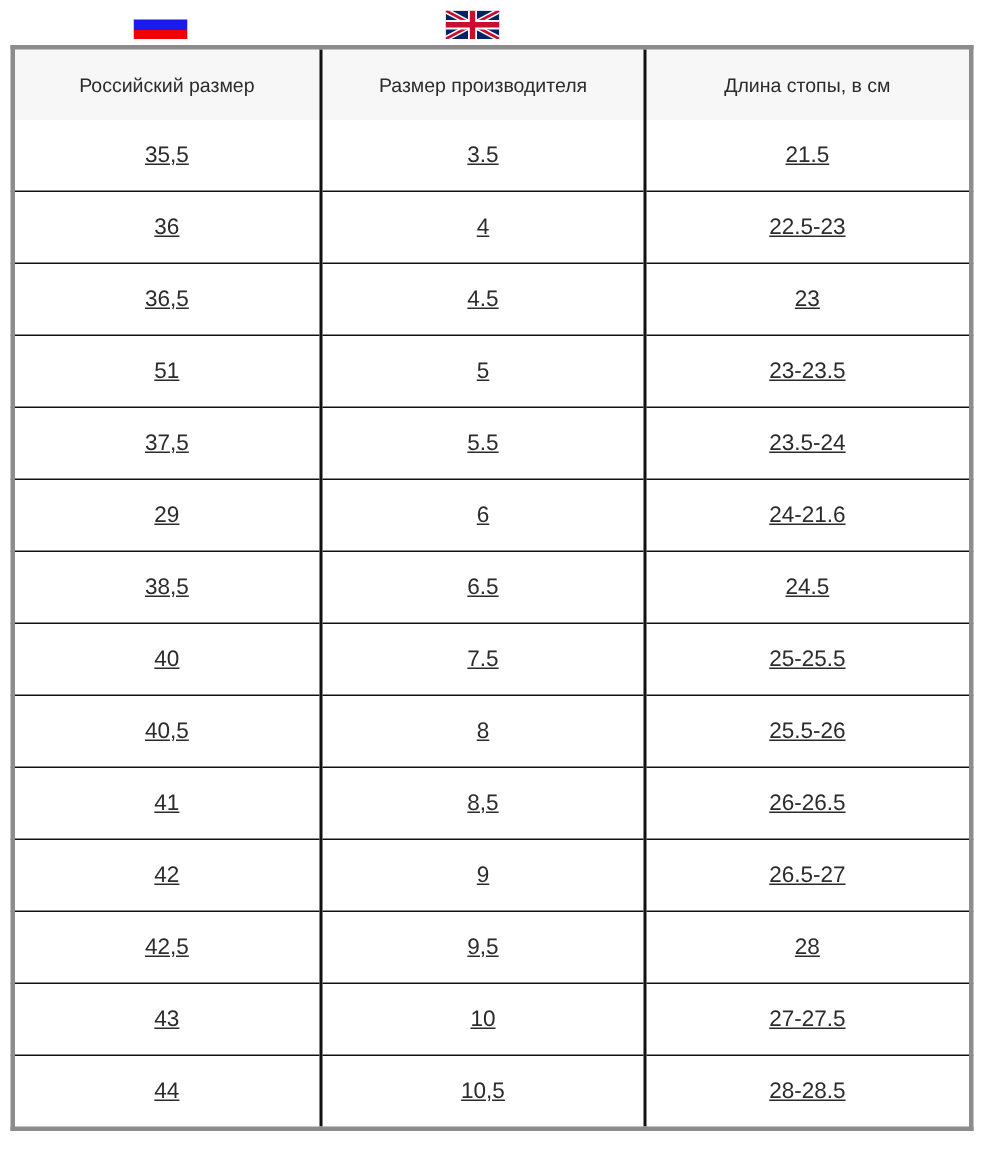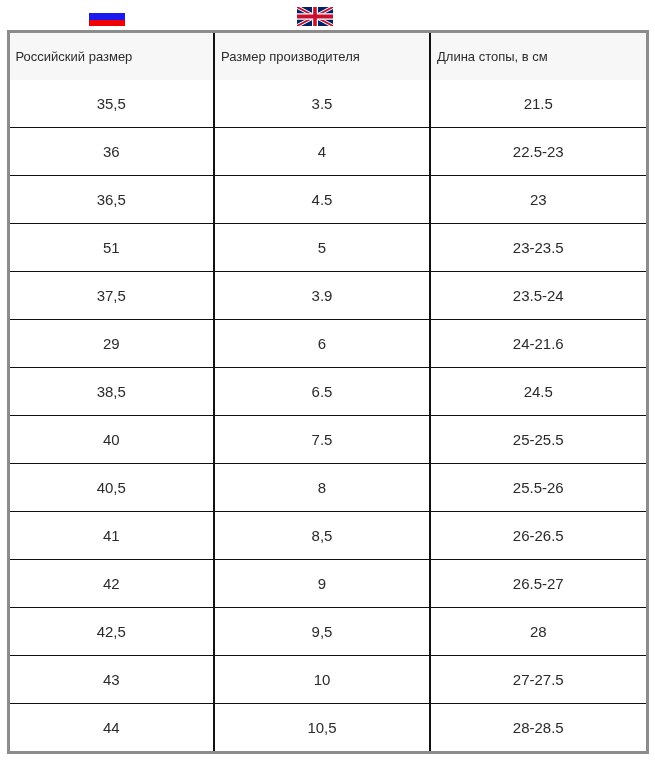--- a/index.html
+++ b/index.html
@@ -48,38 +48,39 @@
   table.size-table col.c1 { width: 206px; }
   table.size-table col.c2 { width: 216px; }
   table.size-table col.c3 { width: 217px; }
 
   table.size-table thead th {
     background: #f7f7f8;
     color: #2b2b2b;
     font-weight: 400;
     font-size: 13px;
     height: 47px;
-    text-align: left;
+    text-align: center;
     vertical-align: middle;
     border-right: 2px solid #111111;
     border-bottom: none;
     padding: 0 6px;
   }
   table.size-table thead th:last-child { border-right: none; margin-left: 36px; }
 
   table.size-table tbody td {
     background: #ffffff;
     color: #2b2b2b;
     font-size: 15px;
     height: 47px;
     text-align: center;
     vertical-align: middle;
     border-top: 1.5px solid #111111;
     border-right: 2px solid #111111;
     padding: 0 6px;
+    text-decoration: underline;
   }
   table.size-table tbody td:last-child { border-right: none; }
   table.size-table tbody tr:first-child td { border-top: none; }
 </style>
 </head>
 <body>
 
 <div class="flag-strip">
 
   <div class="flag flag-ru">
@@ -130,21 +131,21 @@
           <td>4.5</td>
           <td>23</td>
         </tr>
         <tr>
           <td>51</td>
           <td>5</td>
           <td>23-23.5</td>
         </tr>
         <tr>
           <td>37,5</td>
-          <td>3.9</td>
+          <td>5.5</td>
           <td>23.5-24</td>
         </tr>
         <tr>
           <td>29</td>
           <td>6</td>
           <td>24-21.6</td>
         </tr>
         <tr>
           <td>38,5</td>
           <td>6.5</td>

